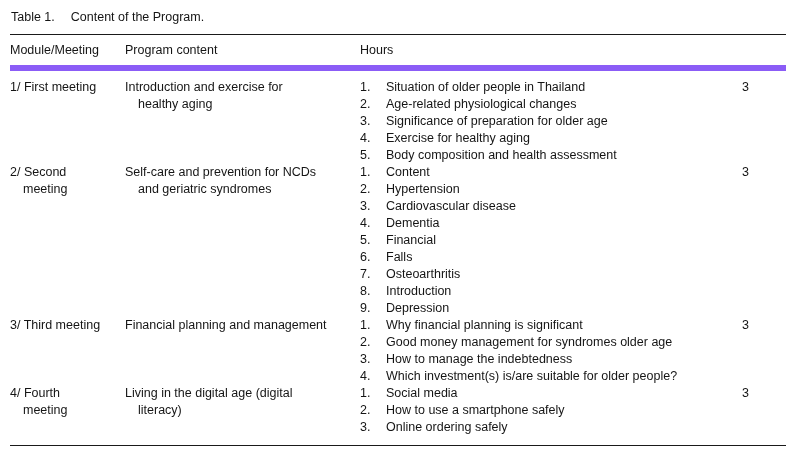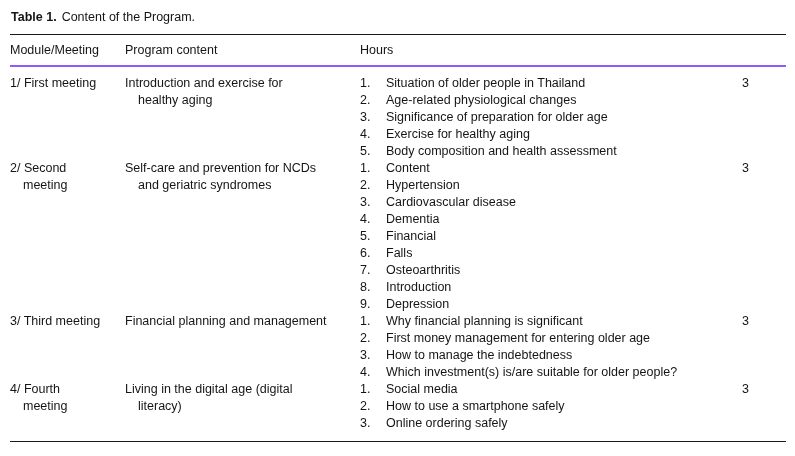--- a/index.html
+++ b/index.html
@@ -8,35 +8,35 @@
     height: 456px;
     background: #ffffff;
     color: #151515;
     font-family: "Liberation Sans", sans-serif;
     font-size: 12.5px;
     overflow: hidden;
   }
   .page { padding: 6px 9px 0 10px; }
 
   .caption { margin: 4px 0 10px 1px; }
-  .cap-label { font-weight: bold; margin-right: 5px; }
+  .cap-label { font-weight: normal; margin-right: 16px; }
 
   .tbl {
     border-top: 1.5px solid #1a1a1a;
     border-bottom: 1.5px solid #1a1a1a;
   }
 
   .row {
     display: grid;
     grid-template-columns: 115px 235px 1fr 46px;
     align-items: start;
   }
 
   .thead {
-    border-bottom: 2px solid #8b5cf6;
+    border-bottom: 6px solid #8b5cf6;
     padding: 7px 0;
   }
   .th { line-height: 16px; }
 
   .tbody { padding: 8px 0 9px 0; }
   .trow > div { line-height: 17px; }
   .trow { margin-bottom: 0; }
 
   
   .module, .theme {
@@ -148,21 +148,21 @@
       <div class="row trow">
         <div class="module">3/ Third meeting</div>
         <div class="theme">Financial planning and management</div>
         <div class="content">
           <div class="item">
               <span class="num">1.</span>
               <span class="txt">Why financial planning is significant</span>
             </div>
           <div class="item">
               <span class="num">2.</span>
-              <span class="txt">First money management for entering older age</span>
+              <span class="txt">Good money management for syndromes older age</span>
             </div>
           <div class="item">
               <span class="num">3.</span>
               <span class="txt">How to manage the indebtedness</span>
             </div>
           <div class="item">
               <span class="num">4.</span>
               <span class="txt">Which investment(s) is/are suitable for older people?</span>
             </div>
         </div>

